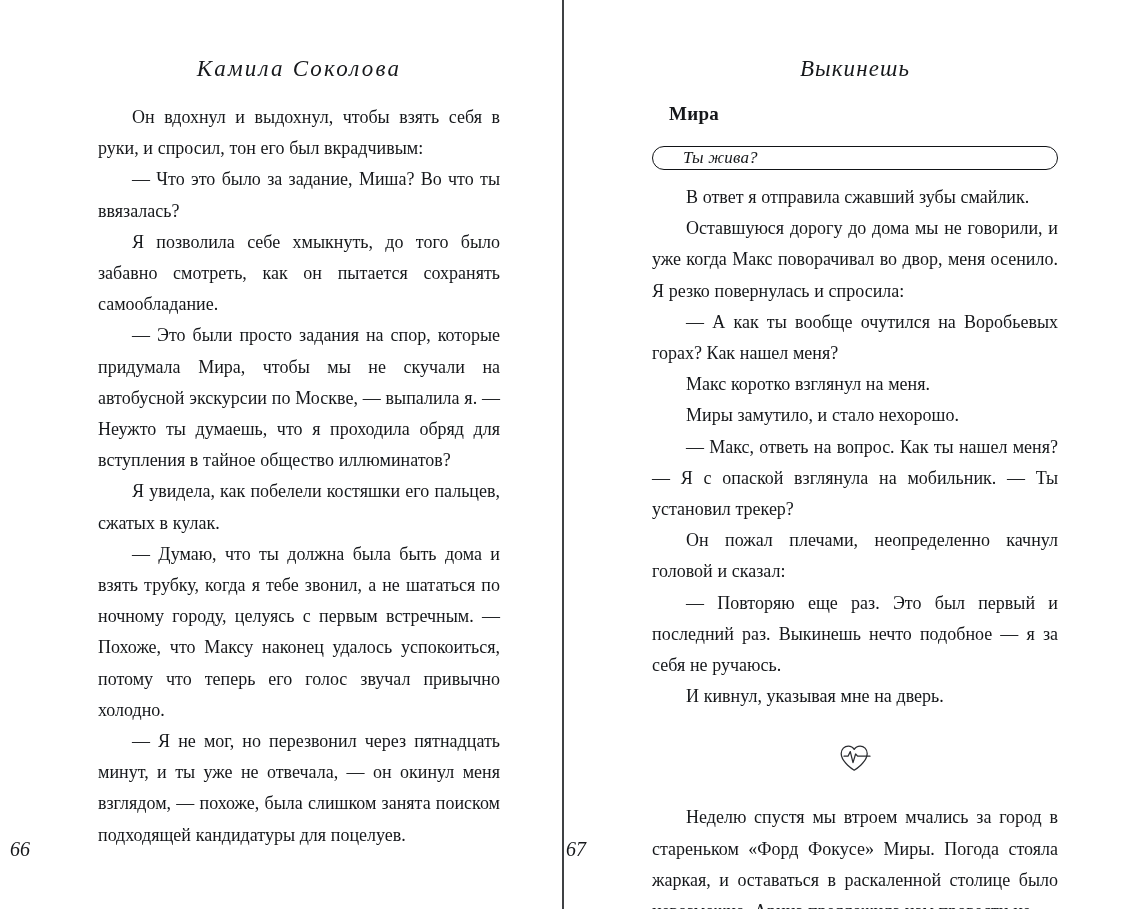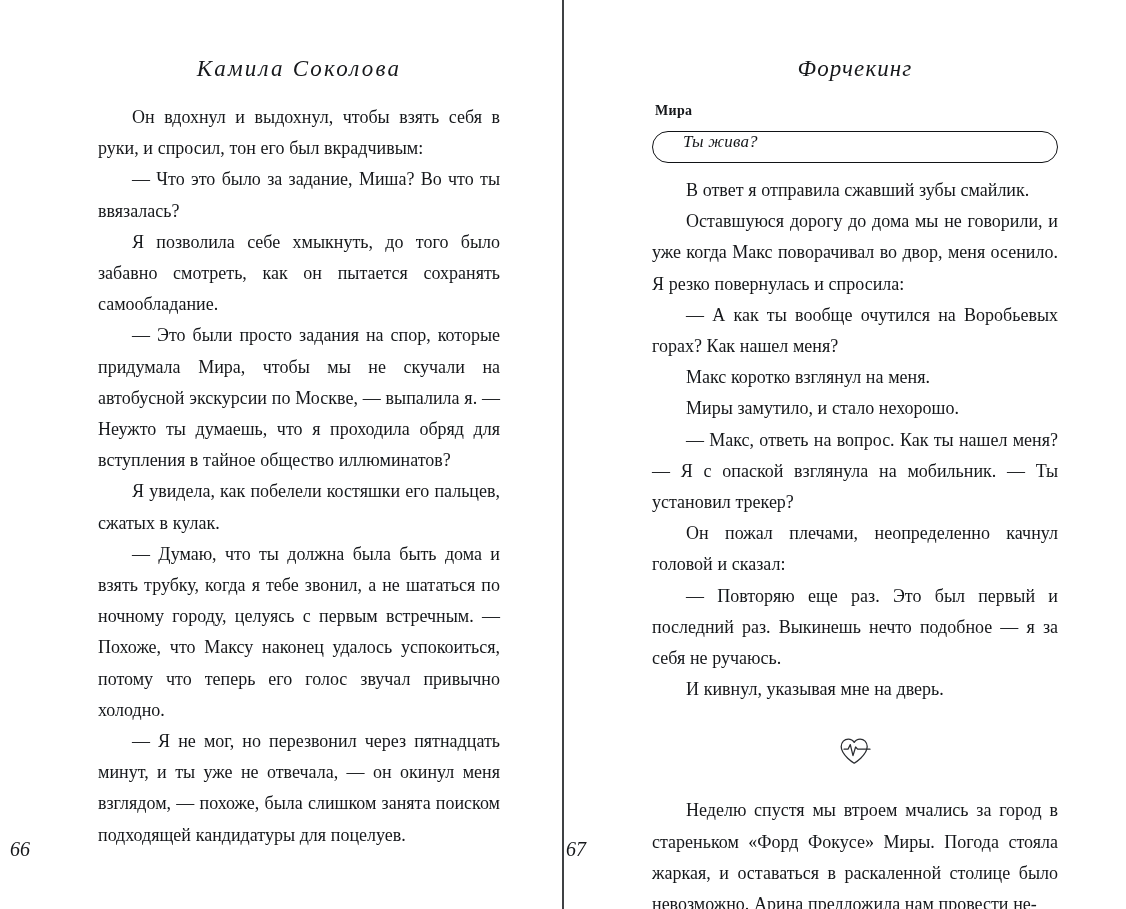--- a/index.html
+++ b/index.html
@@ -74,39 +74,39 @@
     text-align: justify;
     text-justify: inter-word;
     font-size: 18px;
     line-height: 31.2px;
     text-indent: 34px;
     hyphens: manual;
     word-spacing: 0.2px;
   }
 
   .speaker-name {
-    margin: 3px;
+    margin: 17px;
     font-weight: bold;
-    font-size: 14px;
+    font-size: 19px;
     line-height: 30px;
     text-indent: 0;
     letter-spacing: 0.3px;
   }
 
   .bubble-wrap {
     margin: 5px 0 12px 0;
     display: block;
   }
 
   .bubble {
     border: 1.6px solid #111316;
     border-radius: 26px;
-    height: 32px;
+    height: 24px;
     display: flex;
-    align-items: flex-start;
+    align-items: center;
     padding: 0 0 0 30px;
     box-sizing: border-box;
     background: #ffffff;
   }
 
   .bubble-text {
     font-style: italic;
     font-size: 17px;
     letter-spacing: 0.2px;
     color: #15171a;
@@ -153,21 +153,21 @@
       <p class="para">— Думаю, что ты должна была быть дома и взять трубку, когда я тебе звонил, а не шататься по ночному городу, целуясь с первым встречным. — Похоже, что Максу наконец удалось успокоиться, потому что теперь его голос звучал привычно холодно.</p>
       <p class="para">— Я не мог, но перезвонил через пятнадцать минут, и ты уже не отвечала, — он окинул меня взглядом, — похоже, была слишком занята поиском подходящей кандидатуры для поцелуев.</p>
 
     </div>
 
     <div class="folio">66</div>
   </div>
 
   <div class="page page-right">
 
-    <div class="running-head">Форчекинг</div>
+    <div class="running-head">Выкинешь</div>
 
     <div class="body-block">
 
       <p class="speaker-name">Мира</p>
 
       <div class="bubble-wrap">
         <div class="bubble">
           <span class="bubble-text">Ты жива?</span>
         </div>
       </div>

